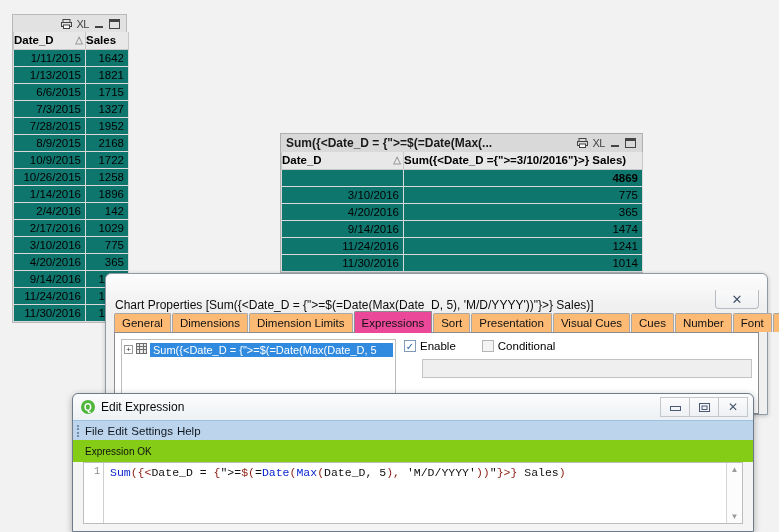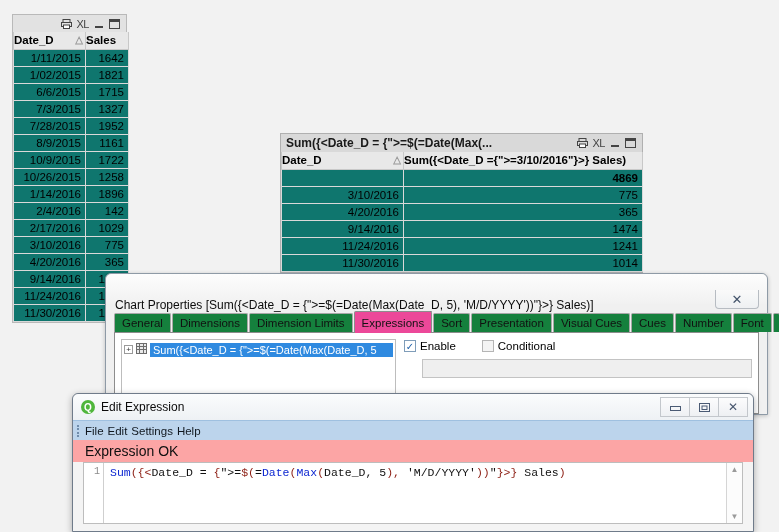--- a/index.html
+++ b/index.html
@@ -117,21 +117,21 @@
     color: #44546b;
     font-size: 13px;
     cursor: pointer;
   }
   .cp-body { padding: 6px 8px 0 8px; }
   .tabstrip { display: flex; align-items: flex-end; height: 22px; position: relative;}
   .tab {
     height: 19px;
     padding: 0 7px;
     font-size: 11.5px;
-    background: #15803d;
+    background: #fdba74;
     border: 1px solid #a7a7a7;
     border-bottom: none;
     display: flex; align-items: center;
     margin-right: 1px;
     border-radius: 2px 2px 0 0;
     cursor: pointer;
     white-space: nowrap;
     color: #111;
   }
   .tab.active {
@@ -244,22 +244,22 @@
     display: flex; align-items: center;
     padding-left: 4px;
     border-top: 1px solid #9fc0e0;
   }
   .grip { width: 3px; height: 12px; border-left: 2px dotted #6f8cab; margin-right: 3px;}
   .ee-menu { font-size: 11.5px; color: #10171f; cursor: pointer; padding: 0 2px;}
   .ee-status {
     height: 22px;
     display: flex; align-items: center;
     padding-left: 12px;
-    font-size: 14px;
-    background: #fca5a5;
+    font-size: 10px;
+    background: #84cc16;
     color: #101010;
   }
   .ee-editor {
     margin: 0 10px;
     background: #fff;
     border: 1px solid #bdbdbd;
     height: 62px;
     display: flex;
     position: relative;
   }
@@ -335,38 +335,38 @@
             <th><span>Date_D</span><span class="sort-arrow">△</span></th>
             <th><span>Sales</span></th>
           </tr>
         </thead>
         <tbody>
           <tr>
               <td>1/11/2015</td>
               <td>1642</td>
             </tr>
           <tr>
-              <td>1/02/2015</td>
+              <td>1/13/2015</td>
               <td>1821</td>
             </tr>
           <tr>
               <td>6/6/2015</td>
               <td>1715</td>
             </tr>
           <tr>
               <td>7/3/2015</td>
               <td>1327</td>
             </tr>
           <tr>
               <td>7/28/2015</td>
               <td>1952</td>
             </tr>
           <tr>
               <td>8/9/2015</td>
-              <td>1161</td>
+              <td>2168</td>
             </tr>
           <tr>
               <td>10/9/2015</td>
               <td>1722</td>
             </tr>
           <tr>
               <td>10/26/2015</td>
               <td>1258</td>
             </tr>
           <tr>

